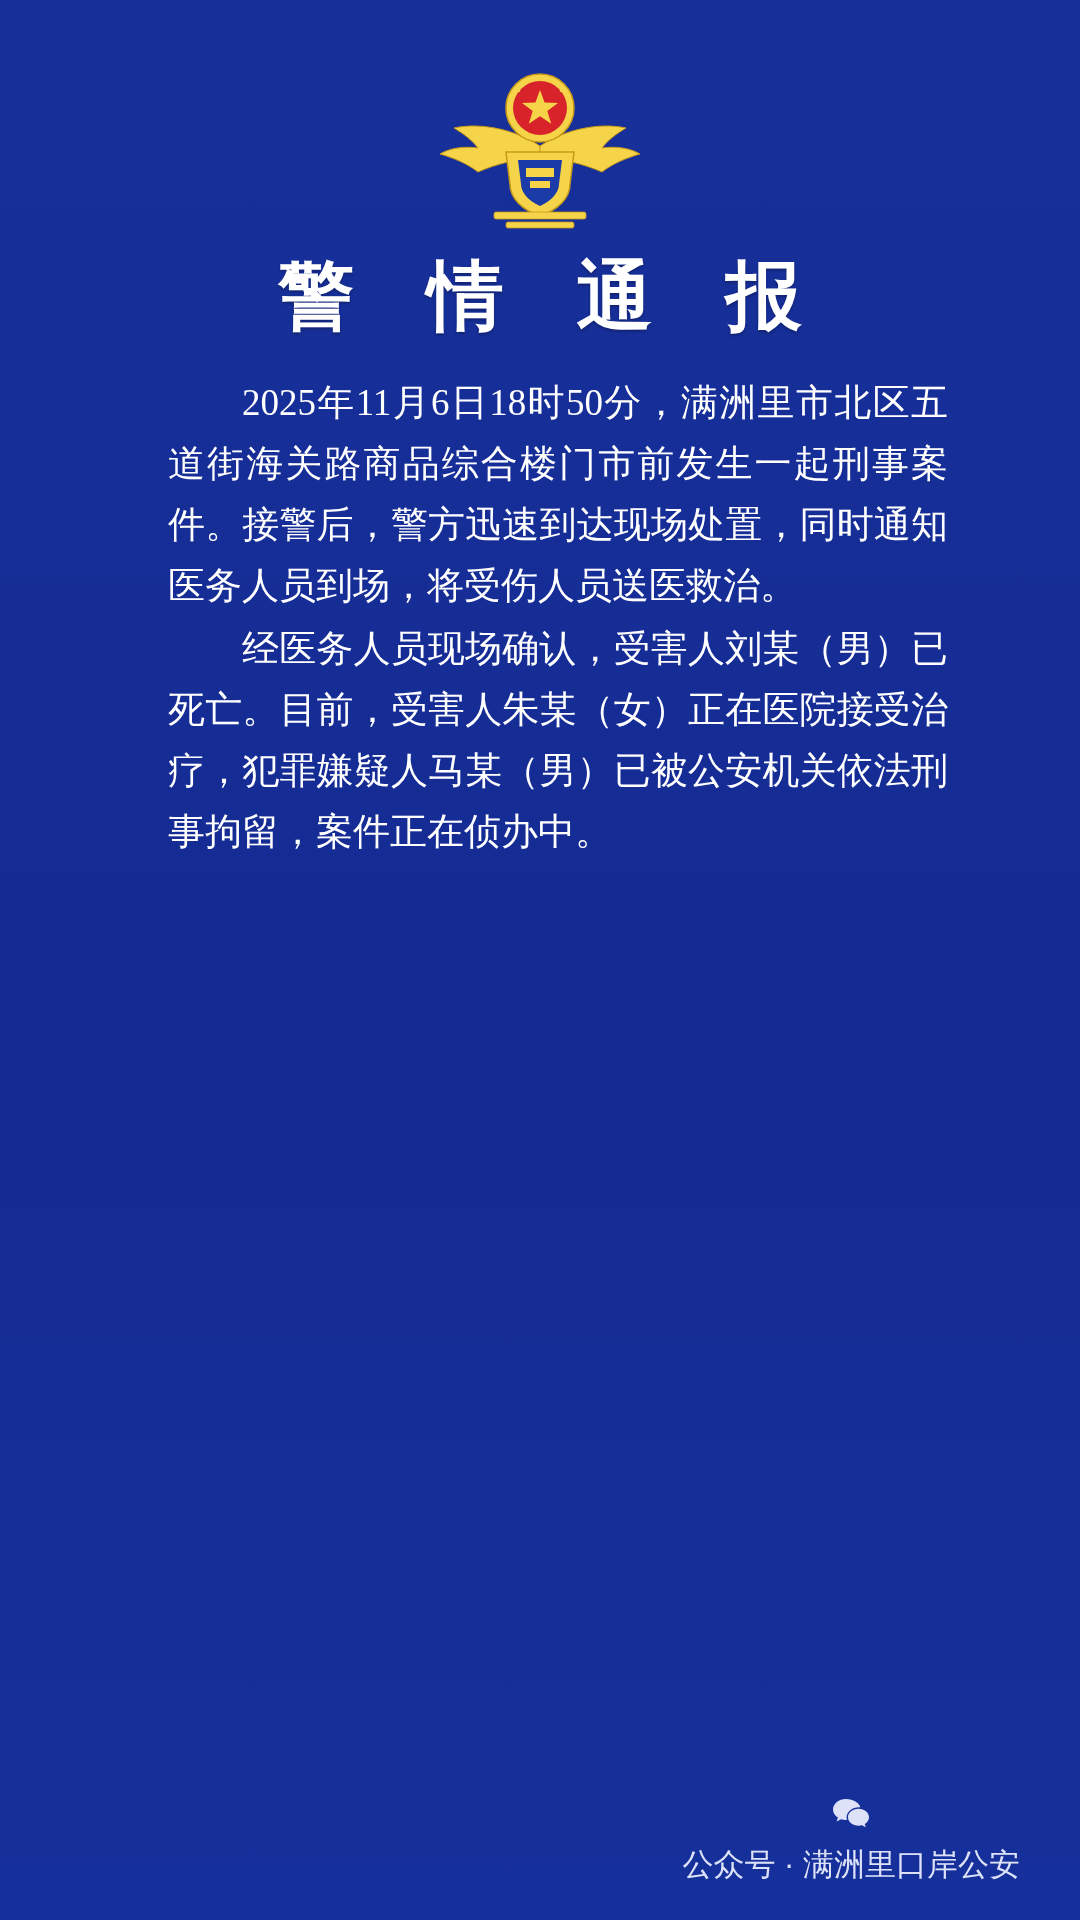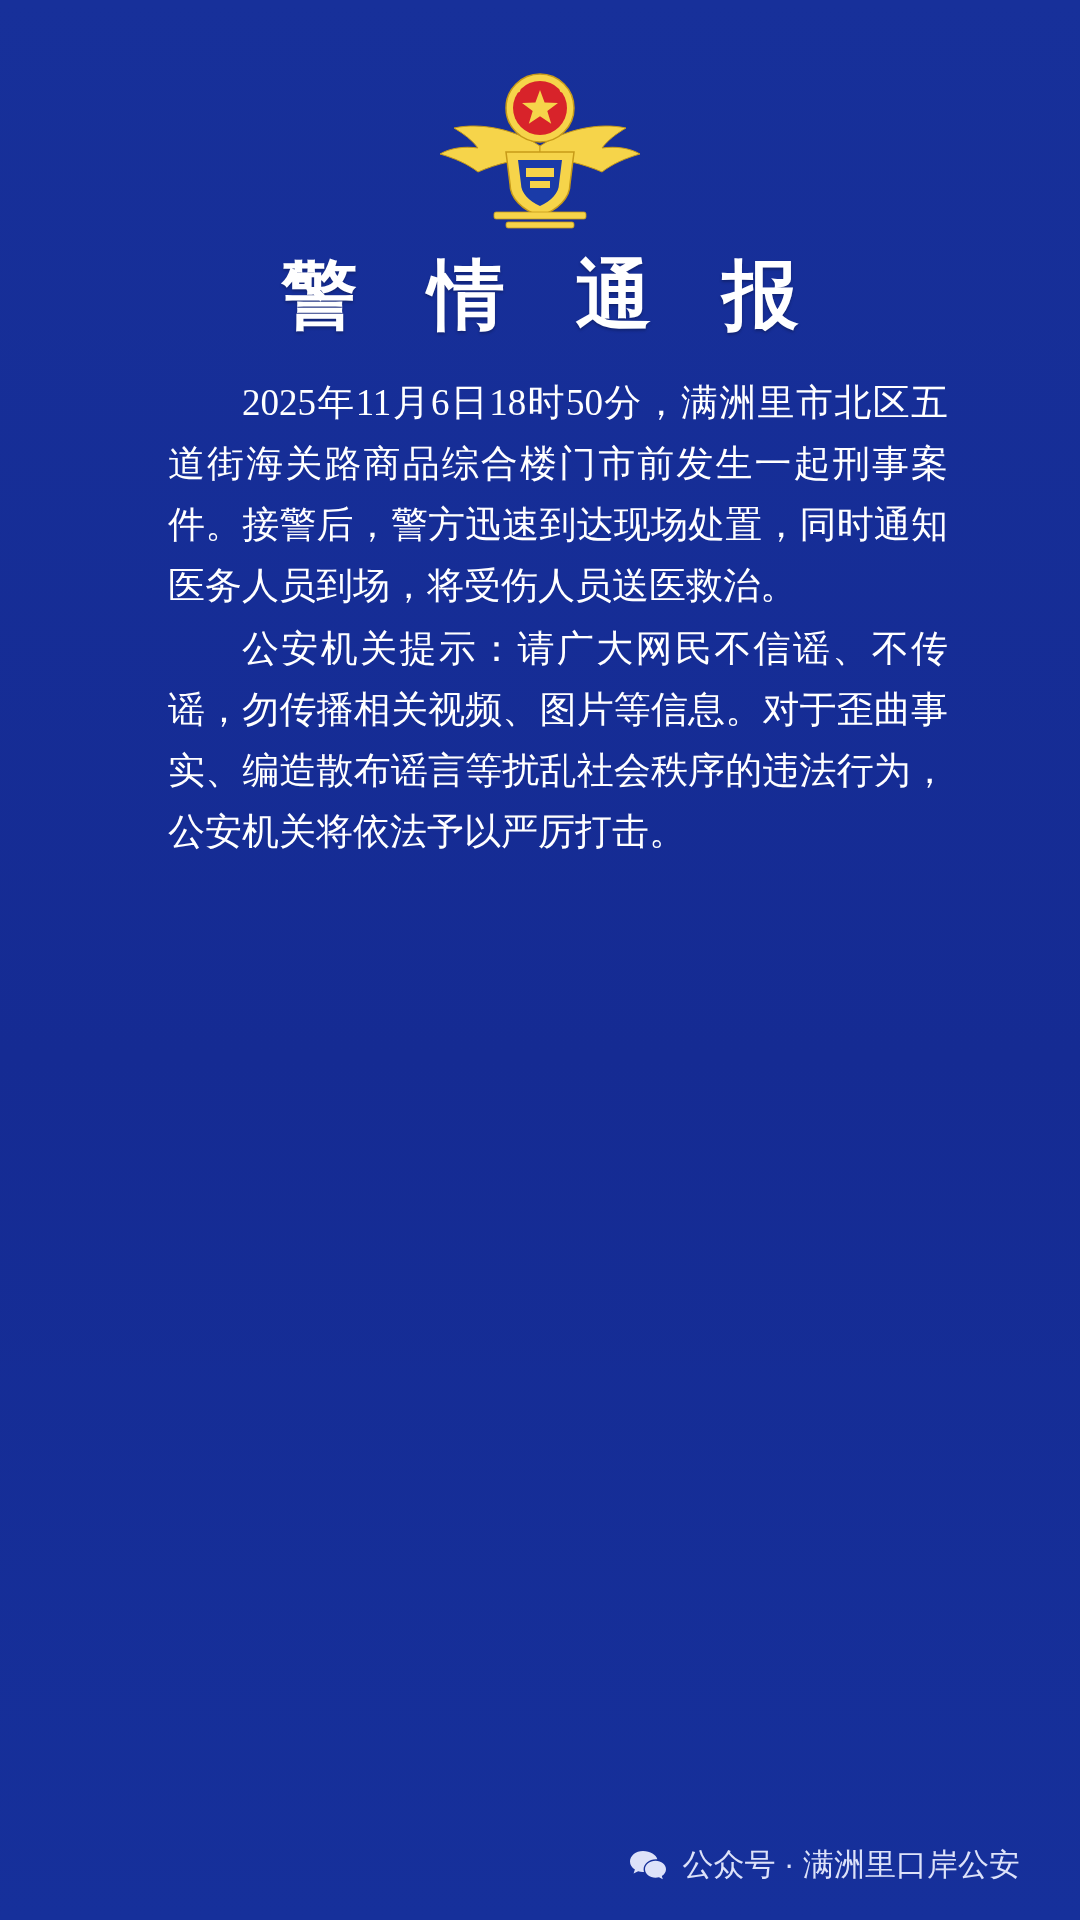--- a/index.html
+++ b/index.html
@@ -35,21 +35,21 @@
   .emblem-svg { display: block; width: 100%; height: 100%; }
 
   
   .title {
     margin-top: 24px;
     font-size: 76px;
     letter-spacing: 26px;
     text-indent: 26px;
     font-weight: 700;
     color: #ffffff;
-    font-family: Liberation Serif, serif;
+    font-family: Liberation Sans, sans-serif;
     text-shadow: 0 2px 3px rgba(0,0,0,0.25);
     line-height: 1.1;
   }
 
   
   .body-text {
     margin-top: 34px;
     width: 780px;
     font-size: 37px;
     line-height: 61px;
@@ -81,20 +81,21 @@
     position: absolute;
     bottom: 34px;
     right: 60px;
     display: flex;
     align-items: center;
     gap: 14px;
     color: #e8ecff;
     font-size: 31px;
     font-family: "Liberation Sans", sans-serif;
     opacity: 0.95;
+    flex-direction: column;
   }
   .wechat-icon {
     width: 40px;
     height: 34px;
     display: inline-block;
   }
 </style>
 </head>
 <body>
 
@@ -124,21 +125,21 @@
 
       <rect x="74" y="152" width="92" height="7" rx="2" fill="#f6d44a" stroke="#c79a18" stroke-width="0.8"></rect>
       <rect x="86" y="162" width="68" height="6" rx="2" fill="#f6d44a" stroke="#c79a18" stroke-width="0.8"></rect>
     </svg>
   </div>
 
   <div class="title">警 情 通 报</div>
 
   <div class="body-text">
     <p>2025年11月6日18时50分，满洲里市北区五道街海关路商品综合楼门市前发生一起刑事案件。接警后，警方迅速到达现场处置，同时通知医务人员到场，将受伤人员送医救治。</p>
-    <p>公安机关提示：请广大网民不信谣、不传谣，勿传播相关视频、图片等信息。对于歪曲事实、编造散布谣言等扰乱社会秩序的违法行为，公安机关将依法予以严厉打击。</p>
+    <p>经医务人员现场确认，受害人刘某（男）已死亡。目前，受害人朱某（女）正在医院接受治疗，犯罪嫌疑人马某（男）已被公安机关依法刑事拘留，案件正在侦办中。</p>
   </div>
 
 
   <div class="footer">
     <span class="wechat-icon">
       <svg viewBox="0 0 40 34" width="40" height="34" xmlns="http://www.w3.org/2000/svg" aria-hidden="true">
         <path d="M15 3C7.8 3 2 7.7 2 13.5c0 3.3 1.9 6.2 4.9 8.1L5.6 25.6l4.5-2.3c1.5.4 3 .7 4.6.7.4 0 .9 0 1.3-.1-.3-.8-.4-1.7-.4-2.6 0-5.6 5.5-10.1 12.3-10.1.5 0 .9 0 1.4.1C28.2 6.7 22.3 3 15 3z" fill="#e8ecff"></path>
         <path d="M38 21.2c0-4.7-4.7-8.5-10.5-8.5s-10.5 3.8-10.5 8.5 4.7 8.5 10.5 8.5c1.2 0 2.4-.2 3.5-.5l3.8 2-1-3.2c2.6-1.6 4.2-4 4.2-6.8z" fill="#e8ecff"></path>
       </svg>
     </span>

